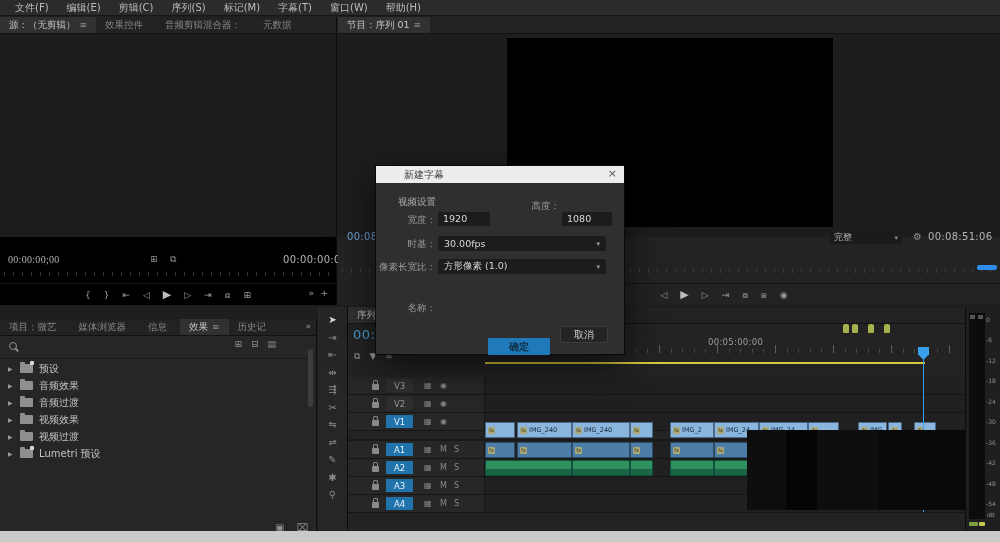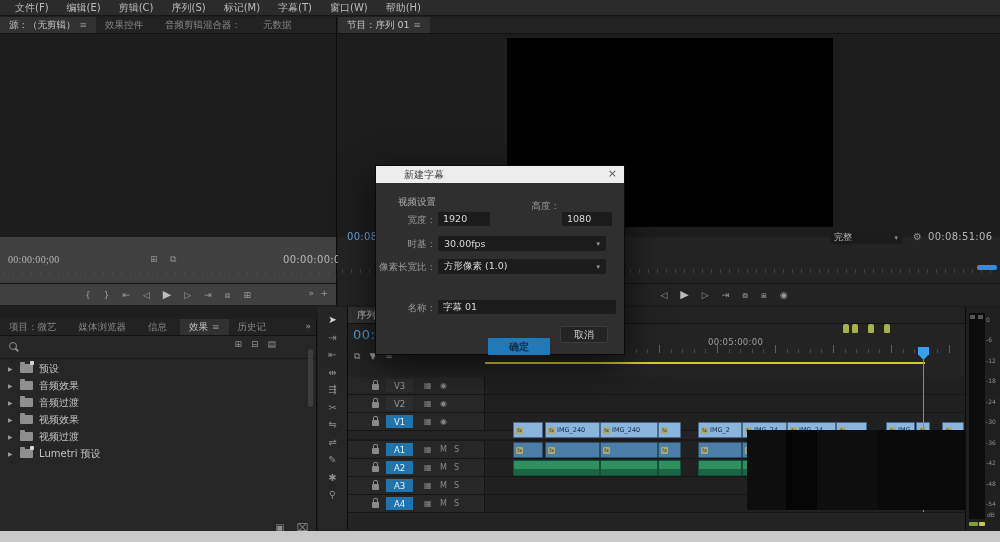--- a/index.html
+++ b/index.html
@@ -12,21 +12,21 @@
   #menu-bar{position:absolute;left:0;top:0;width:1000px;height:16px;background:#2b2b2b;
     border-bottom:1px solid #161616;display:flex;align-items:flex-start;padding-left:6px;box-sizing:border-box;}
   .menu-item{padding:0 9px;font-size:10px;color:#bcbcbc;line-height:16px;}
   
   .tab-bar{position:absolute;left:0;top:0;right:0;height:16px;background:#222;display:flex;
     border-bottom:1px solid #121212;}
   .tab{display:flex;align-items:center;gap:4px;padding:0 9px;font-size:9.5px;color:#878787;white-space:nowrap;}
   .tab.active{background:#313131;color:#c6c6c6;}
   .tab .menu-glyph{color:#8a8a8a;font-size:9px;}
   
-  #source-panel{position:absolute;left:0;top:17px;width:337px;height:288px;background:#404040;border-right:1px solid #0c0c0c;box-sizing:border-box;}
+  #source-panel{position:absolute;left:0;top:17px;width:337px;height:288px;background:#000000;border-right:1px solid #0c0c0c;box-sizing:border-box;}
   #program-panel{position:absolute;left:338px;top:17px;width:662px;height:288px;background:#232323;}
   .monitor-area{position:absolute;left:0;top:17px;right:0;height:203px;background:#1d1d1d;}
   #program-video{position:absolute;left:169px;top:21px;width:326px;height:189px;background:#000;}
   .tc{position:absolute;font-size:10px;color:#b6b6b6;letter-spacing:.3px;}
   .tc.blue{color:#6fa8dc;}
   .mon-icon{position:absolute;font-size:9px;color:#8f8f8f;}
   .scrub{position:absolute;left:4px;right:4px;height:7px;
     background:repeating-linear-gradient(90deg,#4c4c4c 0 1px,transparent 1px 9px);
     background-position:bottom;background-size:100% 4px;background-repeat:no-repeat;opacity:.7;}
   .h-scroll-thumb{position:absolute;height:5px;background:#2e8ceb;border-radius:2px;}
@@ -82,21 +82,21 @@
   #track-gap{position:absolute;left:0;top:132px;right:0;height:2px;background:#191919;}
   .trk{position:relative;height:17px;border-bottom:1px solid #161616;background:#202020;}
   .trk-head{position:absolute;left:0;top:0;width:137px;height:100%;background:#272727;border-right:1px solid #141414;box-sizing:border-box;}
   .lock{position:absolute;left:24px;top:7px;width:7px;height:6px;background:#8a8a8a;border-radius:1px;}
   .lock::before{content:"";position:absolute;left:1px;top:-4px;width:3px;height:3px;border:1px solid #8a8a8a;border-bottom:none;border-radius:2px 2px 0 0;}
   .tname{position:absolute;left:38px;top:2px;width:27px;height:13px;background:#2e2e2e;color:#9a9a9a;
     font-size:8.5px;display:flex;align-items:center;justify-content:center;}
   .trk.active .tname{background:#2173ab;color:#eaf3fb;}
   .ticon{position:absolute;top:4px;font-size:8px;color:#8a8a8a;}
   .ticon.i1{left:76px;}.ticon.i2{left:92px;}.ticon.i3{left:106px;}
-  .clip-strip{position:absolute;left:137px;display:flex;height:16px;z-index:2;margin-left:28px;}
+  .clip-strip{position:absolute;left:137px;display:flex;height:16px;z-index:2;}
   .vclip{height:100%;background:#8ab5dd;border:1px solid #49688a;border-radius:1px;box-sizing:border-box;
     display:flex;align-items:center;gap:2px;padding-left:2px;overflow:hidden;flex:none;}
   .aclip{height:100%;background:#4c7ea8;border:1px solid #2c4c68;border-radius:1px;box-sizing:border-box;
     display:flex;align-items:center;padding-left:2px;overflow:hidden;flex:none;}
   .gclip{height:100%;background:linear-gradient(#2f8f5f 0 55%,#1a6546 55% 100%);border:1px solid #11503a;
     border-radius:1px;box-sizing:border-box;flex:none;}
   .fxb{width:7px;height:7px;background:#a9a979;color:#2e2e14;font-size:5px;line-height:7px;text-align:center;border-radius:1px;flex:none;}
   .vlabel{font-size:6.5px;color:#13293d;white-space:nowrap;}
   #black-overlay{position:absolute;left:399px;top:123px;width:218px;height:80px;z-index:6;
     background:linear-gradient(90deg,#0e0e0e 0 18%,#050505 18% 32%,#0e0e0e 32% 60%,#090909 60% 100%);}
@@ -614,19 +614,18 @@
     <span class="ddc">▾</span>
   </div>
 
   <span class="dlg-label" style="left:0px;top:95px;width:60px;">像素长宽比：</span>
   <div class="dlg-dd" style="top:93px;">
     <span class="ddv">方形像素 (1.0)</span>
     <span class="ddc">▾</span>
   </div>
 
   <span class="dlg-label" style="left:10px;top:136px;width:50px;">名称：</span>
-  <span class="dlg-value" style="left:62px;top:134px;width:178px;">字幕 01</span>
 
   <div class="dlg-btn" id="dlg-ok" style="background: rgb(32, 121, 184);">确定</div>
   <div class="dlg-btn" id="dlg-cancel">取消</div>
 </div>
 
 <div id="bottom-strip"></div>
 
 </body></html>

